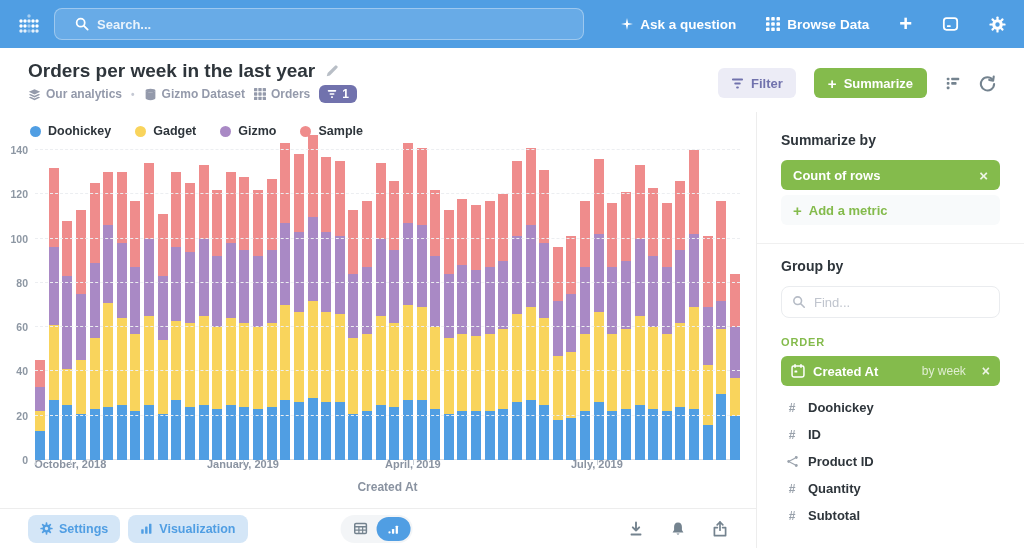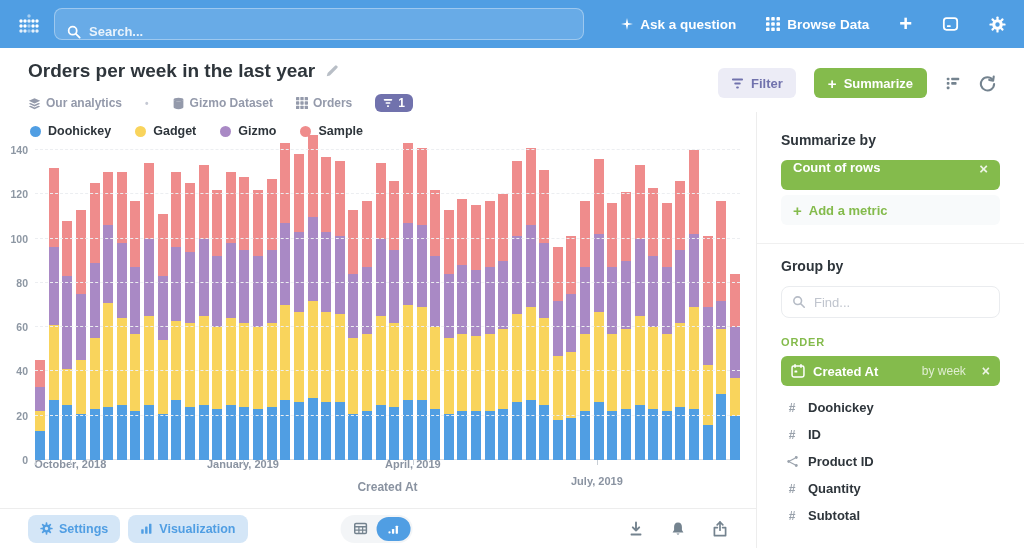--- a/index.html
+++ b/index.html
@@ -3,33 +3,33 @@
 <meta charset="utf-8">
 <style>
   * { margin:0; padding:0; box-sizing:border-box; }
   html,body { width:1024px; height:548px; overflow:hidden; background:#fff;
     font-family:"Liberation Sans", sans-serif; -webkit-font-smoothing:antialiased; }
 
   
   .nav { height:48px; background:#509EE3; display:flex; align-items:center; padding:0 18px; gap:14px; }
   .nav-logo { flex:0 0 auto; display:flex; align-items:center; cursor:pointer; }
   .nav-search { width:530px; height:32px; background:rgba(255,255,255,0.14); border:1px solid rgba(255,255,255,0.35);
-    border-radius:8px; display:flex; align-items:flex-end; padding:0 12px; gap:8px; }
+    border-radius:8px; display:flex; align-items:center; padding:0 20px; gap:8px; }
   .nav-search input { background:transparent; border:none; outline:none; color:#fff; font-size:13px; font-weight:700; width:100%; }
   .nav-search input::placeholder { color:rgba(255,255,255,0.85); }
   .nav-right { margin-left:auto; display:flex; align-items:center; gap:30px; color:#fff; }
   .nav-item { display:flex; align-items:center; gap:7px; font-size:13.5px; font-weight:700; color:#fff; cursor:pointer; }
   .nav-plus { font-size:22px; font-weight:700; line-height:1; cursor:pointer; }
 
   
   .header { height:64px; display:flex; justify-content:space-between; align-items:flex-start; padding:12px 28px 0; }
   .title-row { display:flex; align-items:center; gap:10px; }
   .page-title { font-size:19px; font-weight:700; color:#2E353B; }
   .pencil { color:#B8BEC6; cursor:pointer; display:flex; }
-  .crumbs { display:flex; align-items:center; gap:23px; margin-top:12px; color:#949AAB; font-size:12px; font-weight:700; }
+  .crumbs { display:flex; align-items:center; gap:9px; margin-top:3px; color:#949AAB; font-size:12px; font-weight:700; }
   .crumb { display:flex; align-items:center; gap:5px; cursor:pointer; }
   .crumb-dot { font-size:10px; color:#C4C8D3; }
   .filter-badge { background:#7172AD; color:#fff; border-radius:6px; padding:2px 8px; display:flex; align-items:center;
     gap:5px; font-size:12px; font-weight:700; cursor:pointer; }
   .header-actions { display:flex; align-items:center; gap:18px; margin-top:8px; }
   .btn-filter { background:#ECECF6; color:#7172AD; border:none; border-radius:6px; height:30px; padding:0 13px;
     font-size:13px; font-weight:700; display:flex; align-items:center; gap:7px; cursor:pointer; font-family:inherit; }
   .btn-summarize { background:#84BB4C; color:#fff; border:none; border-radius:6px; height:30px; padding:0 14px;
     font-size:13px; font-weight:700; display:flex; align-items:center; gap:7px; cursor:pointer; font-family:inherit; }
   .hdr-icon { color:#74838F; cursor:pointer; display:flex; }
@@ -64,21 +64,21 @@
     font-size:12.5px; font-weight:700; display:flex; align-items:center; gap:6px; cursor:pointer; font-family:inherit; }
   .view-toggle { position:absolute; left:50%; transform:translateX(-52%); display:flex; align-items:center; gap:4px;
     background:#F3F5F7; border-radius:14px; padding:2px 2px 2px 8px; }
   .tgl-table { color:#74838F; display:flex; cursor:pointer; padding:2px 4px; }
   .tgl-chart { background:#509EE3; color:#fff; border-radius:12px; width:34px; height:24px; display:flex; align-items:center; justify-content:center; cursor:pointer; }
   .bb-right { margin-left:auto; display:flex; align-items:center; gap:26px; color:#74838F; }
   .bb-right span { display:flex; cursor:pointer; }
 
   
   .sb-heading { font-size:14px; font-weight:700; color:#2E353B; margin:14px 0 12px; }
-  .metric-pill { background:#84BB4C; color:#fff; border-radius:6px; height:30px; display:flex; 
+  .metric-pill { background:#84BB4C; color:#fff; border-radius:6px; height:30px; display:flex; align-items:center;
     padding:0 12px; font-size:13px; font-weight:700; cursor:pointer; }
   .metric-pill .x { margin-left:auto; color:rgba(255,255,255,0.85); font-size:15px; font-weight:700; cursor:pointer; }
   .add-metric { background:#F8FAFB; color:#84BB4C; border-radius:6px; height:30px; display:flex; align-items:center;
     padding:0 12px; gap:7px; font-size:13px; font-weight:700; margin-top:5px; cursor:pointer; }
   .sb-divider { border-top:1px solid #F0F0F0; margin:18px -24px 0; }
   .find-box { border:1px solid #EAECEF; border-radius:8px; height:32px; display:flex; align-items:center; padding:0 10px; gap:8px; color:#B6BCC6; }
   .find-box input { border:none; outline:none; font-size:13px; width:100%; color:#2E353B; font-family:inherit; }
   .find-box input::placeholder { color:#C0C5CE; }
   .sb-section { color:#84BB4C; font-size:11px; font-weight:700; letter-spacing:0.08em; margin:18px 0 8px; }
   .dim-pill { background:#84BB4C; color:#fff; border-radius:6px; height:30px; display:flex; align-items:center;
@@ -611,21 +611,21 @@
           <div class="gridline" style="bottom: 265.714px;"></div>
           <div class="gridline" style="bottom: 310px;"></div>
         </div>
       <div class="x-title" style="text-align: center;">Created At</div>
     <span class="x-label" style="left: 70.25px;">October, 2018</span>
         <div class="x-tick" style="left: 70.25px;"></div>
         <span class="x-label" style="left: 242.975px;">January, 2019</span>
         <div class="x-tick" style="left: 242.975px;"></div>
         <span class="x-label" style="left: 412.88px;">April, 2019</span>
         <div class="x-tick" style="left: 412.88px;"></div>
-        <span class="x-label" style="left: 596.885px; margin-top: 17px;">July, 2019</span>
+        <span class="x-label" style="left: 596.885px;">July, 2019</span>
         <div class="x-tick" style="left: 596.885px;"></div>
         <div class="x-tick" style="left: 35px;"></div>
       </div>
 
     <div class="bottombar">
       <button class="pill-btn">
         <svg width="13" height="13" viewBox="0 0 20 20" fill="currentColor">
           <rect x="8.7" y="0.5" width="2.6" height="4.4" rx="1"></rect>
             <rect x="8.7" y="15.1" width="2.6" height="4.4" rx="1"></rect>
           <rect x="8.7" y="0.5" width="2.6" height="4.4" rx="1" transform="rotate(90 10 10)"></rect>

